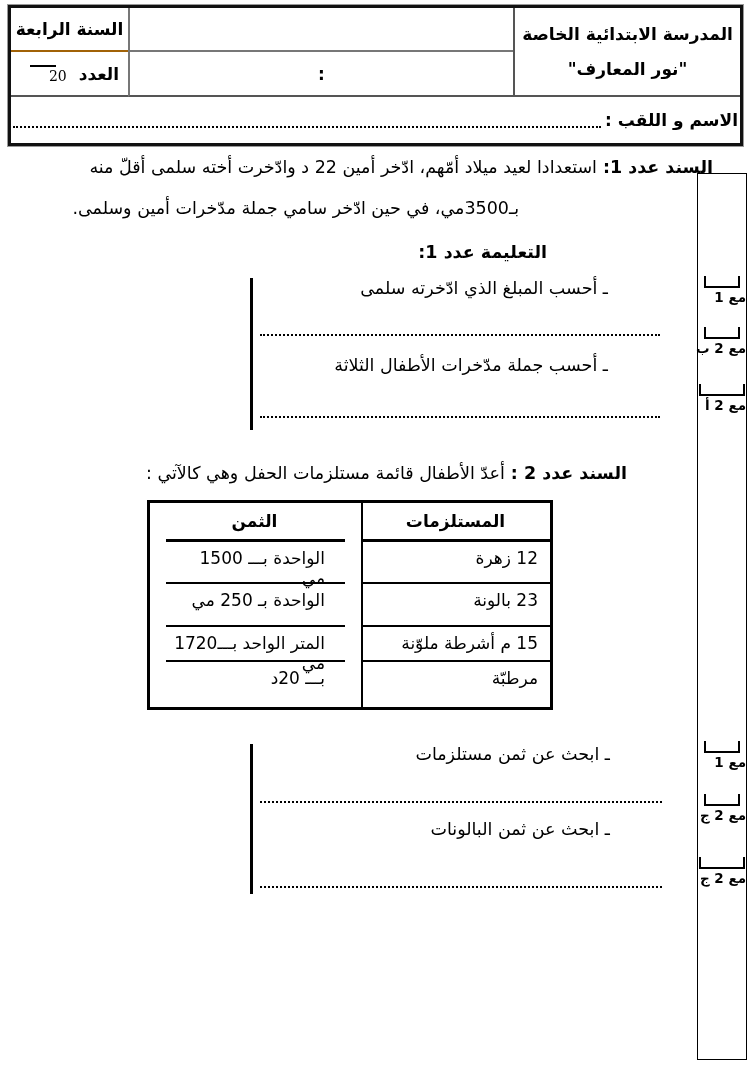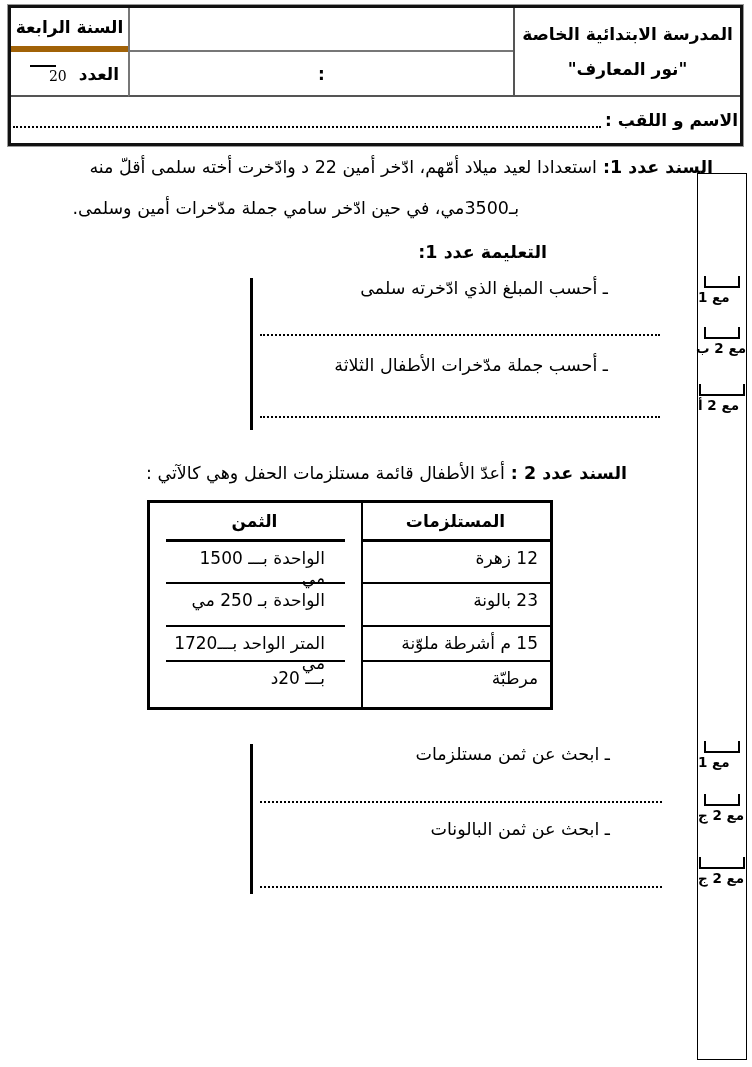--- a/index.html
+++ b/index.html
@@ -28,21 +28,21 @@
     background: #fff;
   }
   .hdr .cell { padding: 2px; }
   .c-school {
     grid-column: 1; grid-row: 1 / 3;
     border-left: 2px solid #555; border-bottom: 2px solid #555;
     display: flex; flex-direction: column; justify-content: space-evenly;
     align-items: center; text-align: center;
   }
   .c-empty  { grid-column: 2; grid-row: 1; border-left: 2px solid #777; border-bottom: 2px solid #777; }
-  .c-grade  { grid-column: 3; grid-row: 1; border-bottom: 6px solid #a16207;
+  .c-grade  { grid-column: 3; grid-row: 1; border-bottom: 2px solid #a16207;
               display: flex; align-items: center; justify-content: center; }
   .c-colon  { grid-column: 2; grid-row: 2; border-left: 2px solid #777; border-bottom: 2px solid #555;
               display: flex; align-items: center; justify-content: center; }
   .c-score  { grid-column: 3; grid-row: 2; border-bottom: 2px solid #555;
               display: flex; align-items: center; justify-content: center; gap: 12px; }
   .c-name   { grid-column: 1 / 4; grid-row: 3; display: flex; align-items: center; padding: 4px 10px 10px 14px; }
   .score-frac { display: inline-flex; flex-direction: column; align-items: center; line-height: 1; }
   .score-bar  { width: 26px; border-top: 2px solid #000; margin-bottom: 2px; }
   .score-max  { font-size: 14px; font-family: "DejaVu Serif", serif; margin-left: 29px; }
   .dotfill { flex: 1; height: 16px; border-bottom: 2px dotted #000; margin-right: 4px; }
@@ -70,21 +70,21 @@
   .tc.hrow { border-bottom: 3px solid #000; text-align: center; font-weight: bold; padding-top: 8px; }
   .tc.rb   { border-bottom: 2px solid #000; }
   .tc.item { padding-right: 12px; }
   .tc.price{ padding-right: 20px; }
 
   
   .score-col {
     left: 697px; top: 173px; width: 50px; height: 887px;
     border: 1px solid #000; background: #fff;
   }
-  .mark { width: 48px; text-align: left; }
+  .mark { width: 48px; text-align: right; }
   .bracket { margin: 0 auto; width: 36px; height: 12px;
              border-left: 2px solid #000; border-right: 2px solid #000; border-bottom: 2px solid #000; }
   .bracket.wide { width: 46px; }
   .mark .mlabel { font-size: 13.5px; font-weight: bold; white-space: nowrap; margin-top: 1px; }
 </style>
 </head>
 <body>
 
 <div class="abs hdr">
   <div class="cell c-school">

